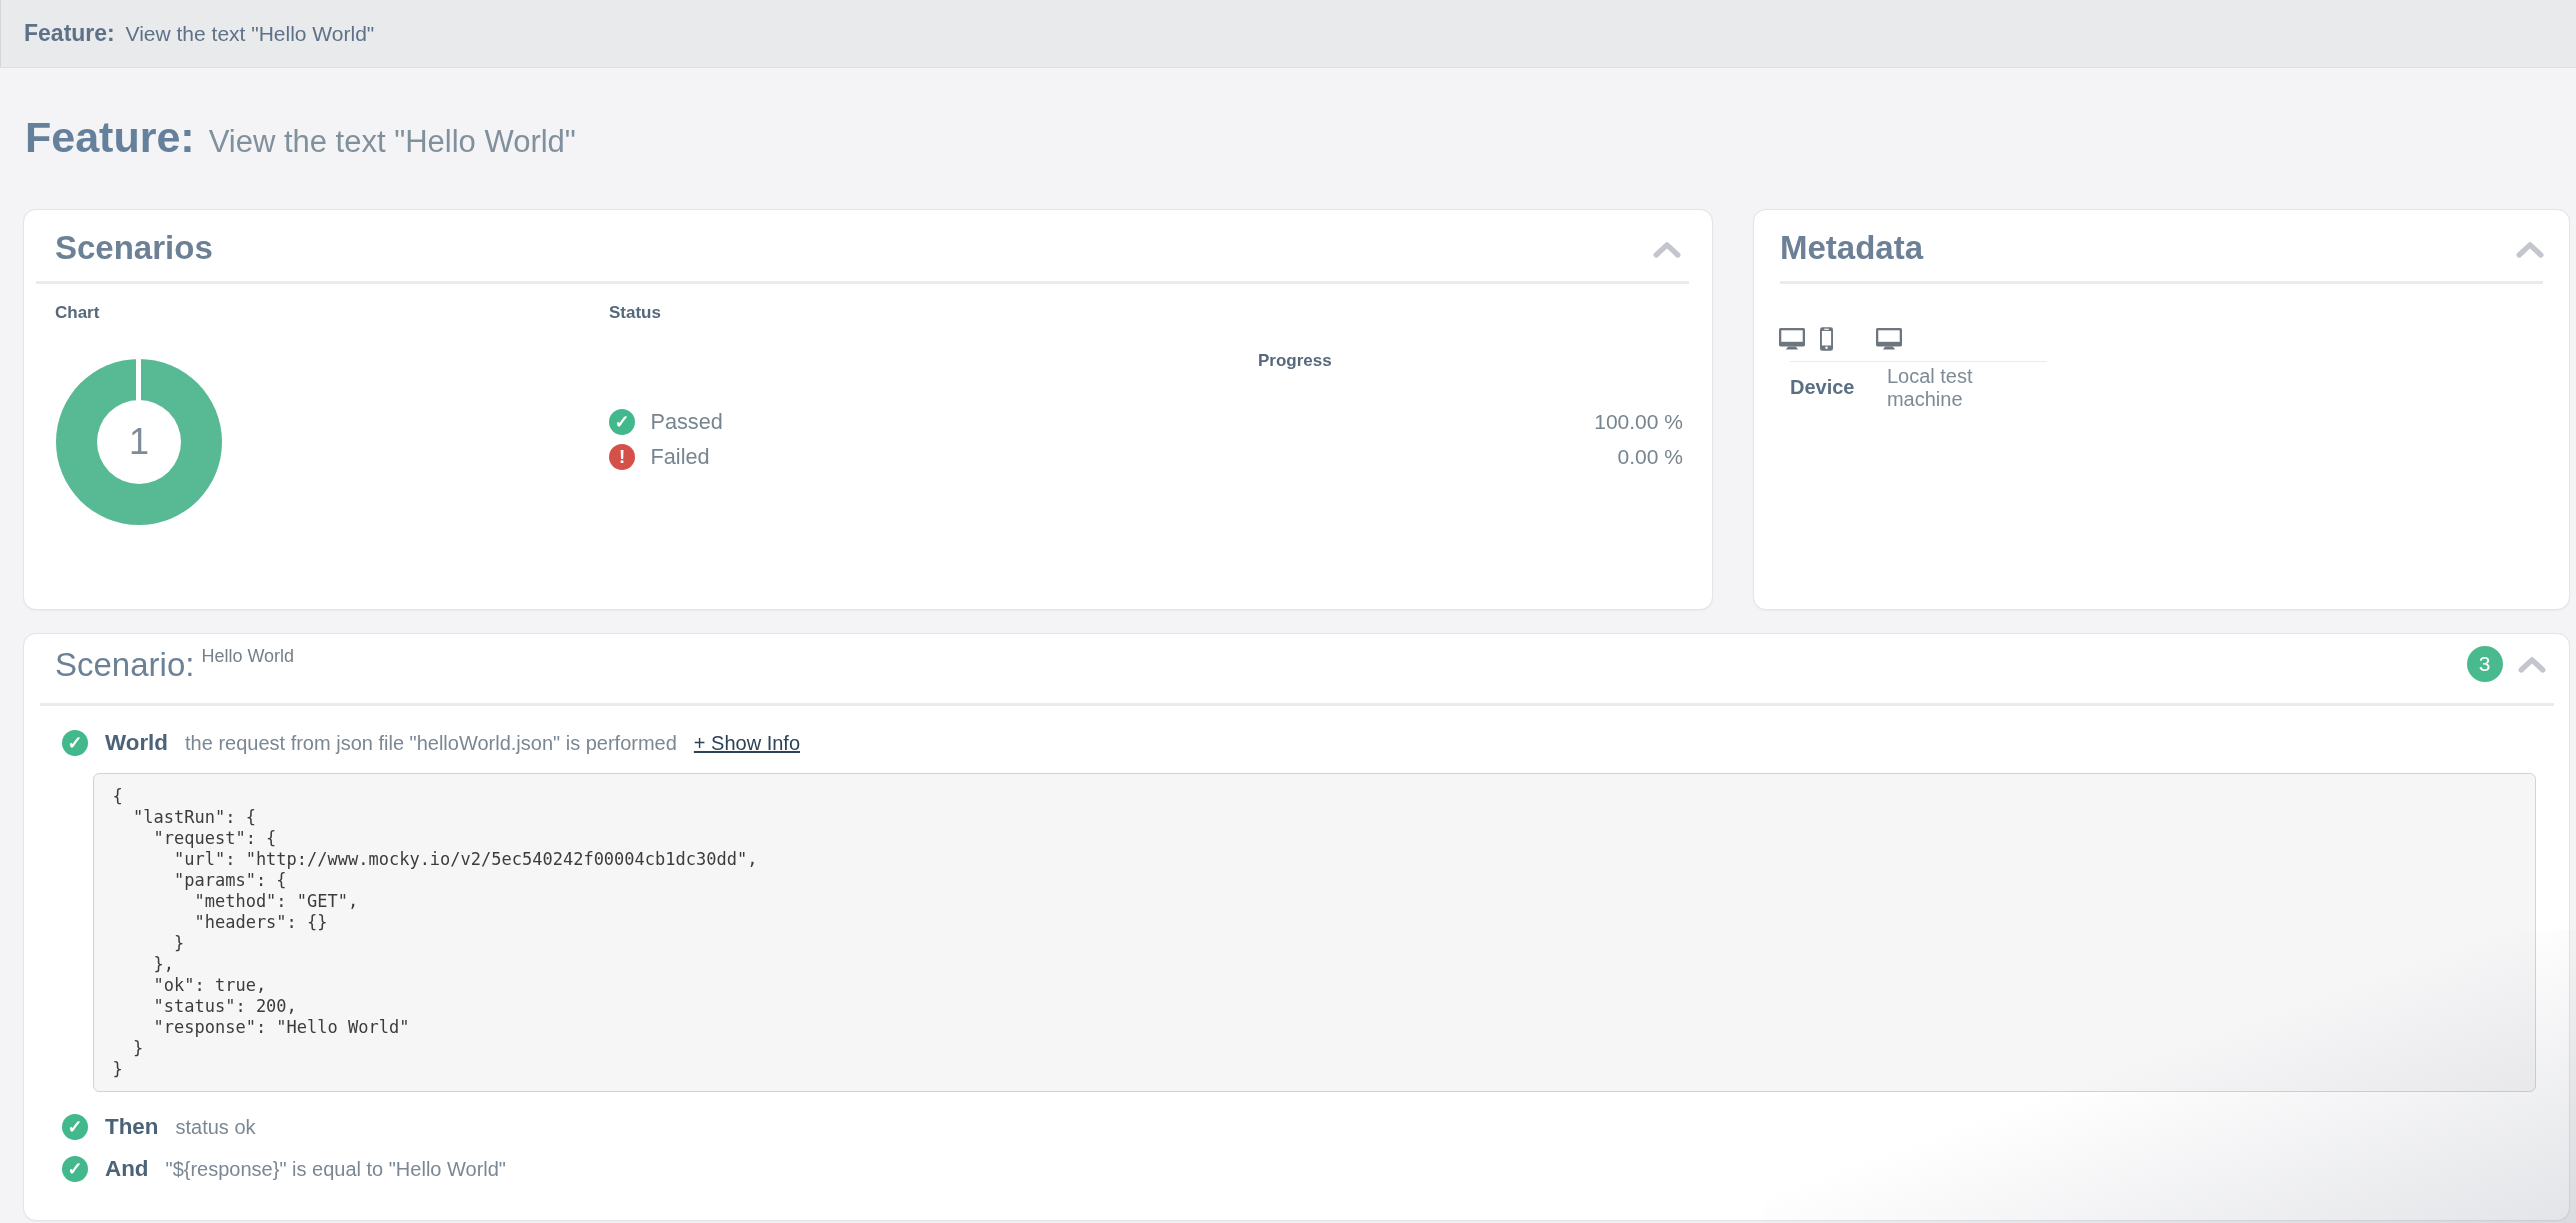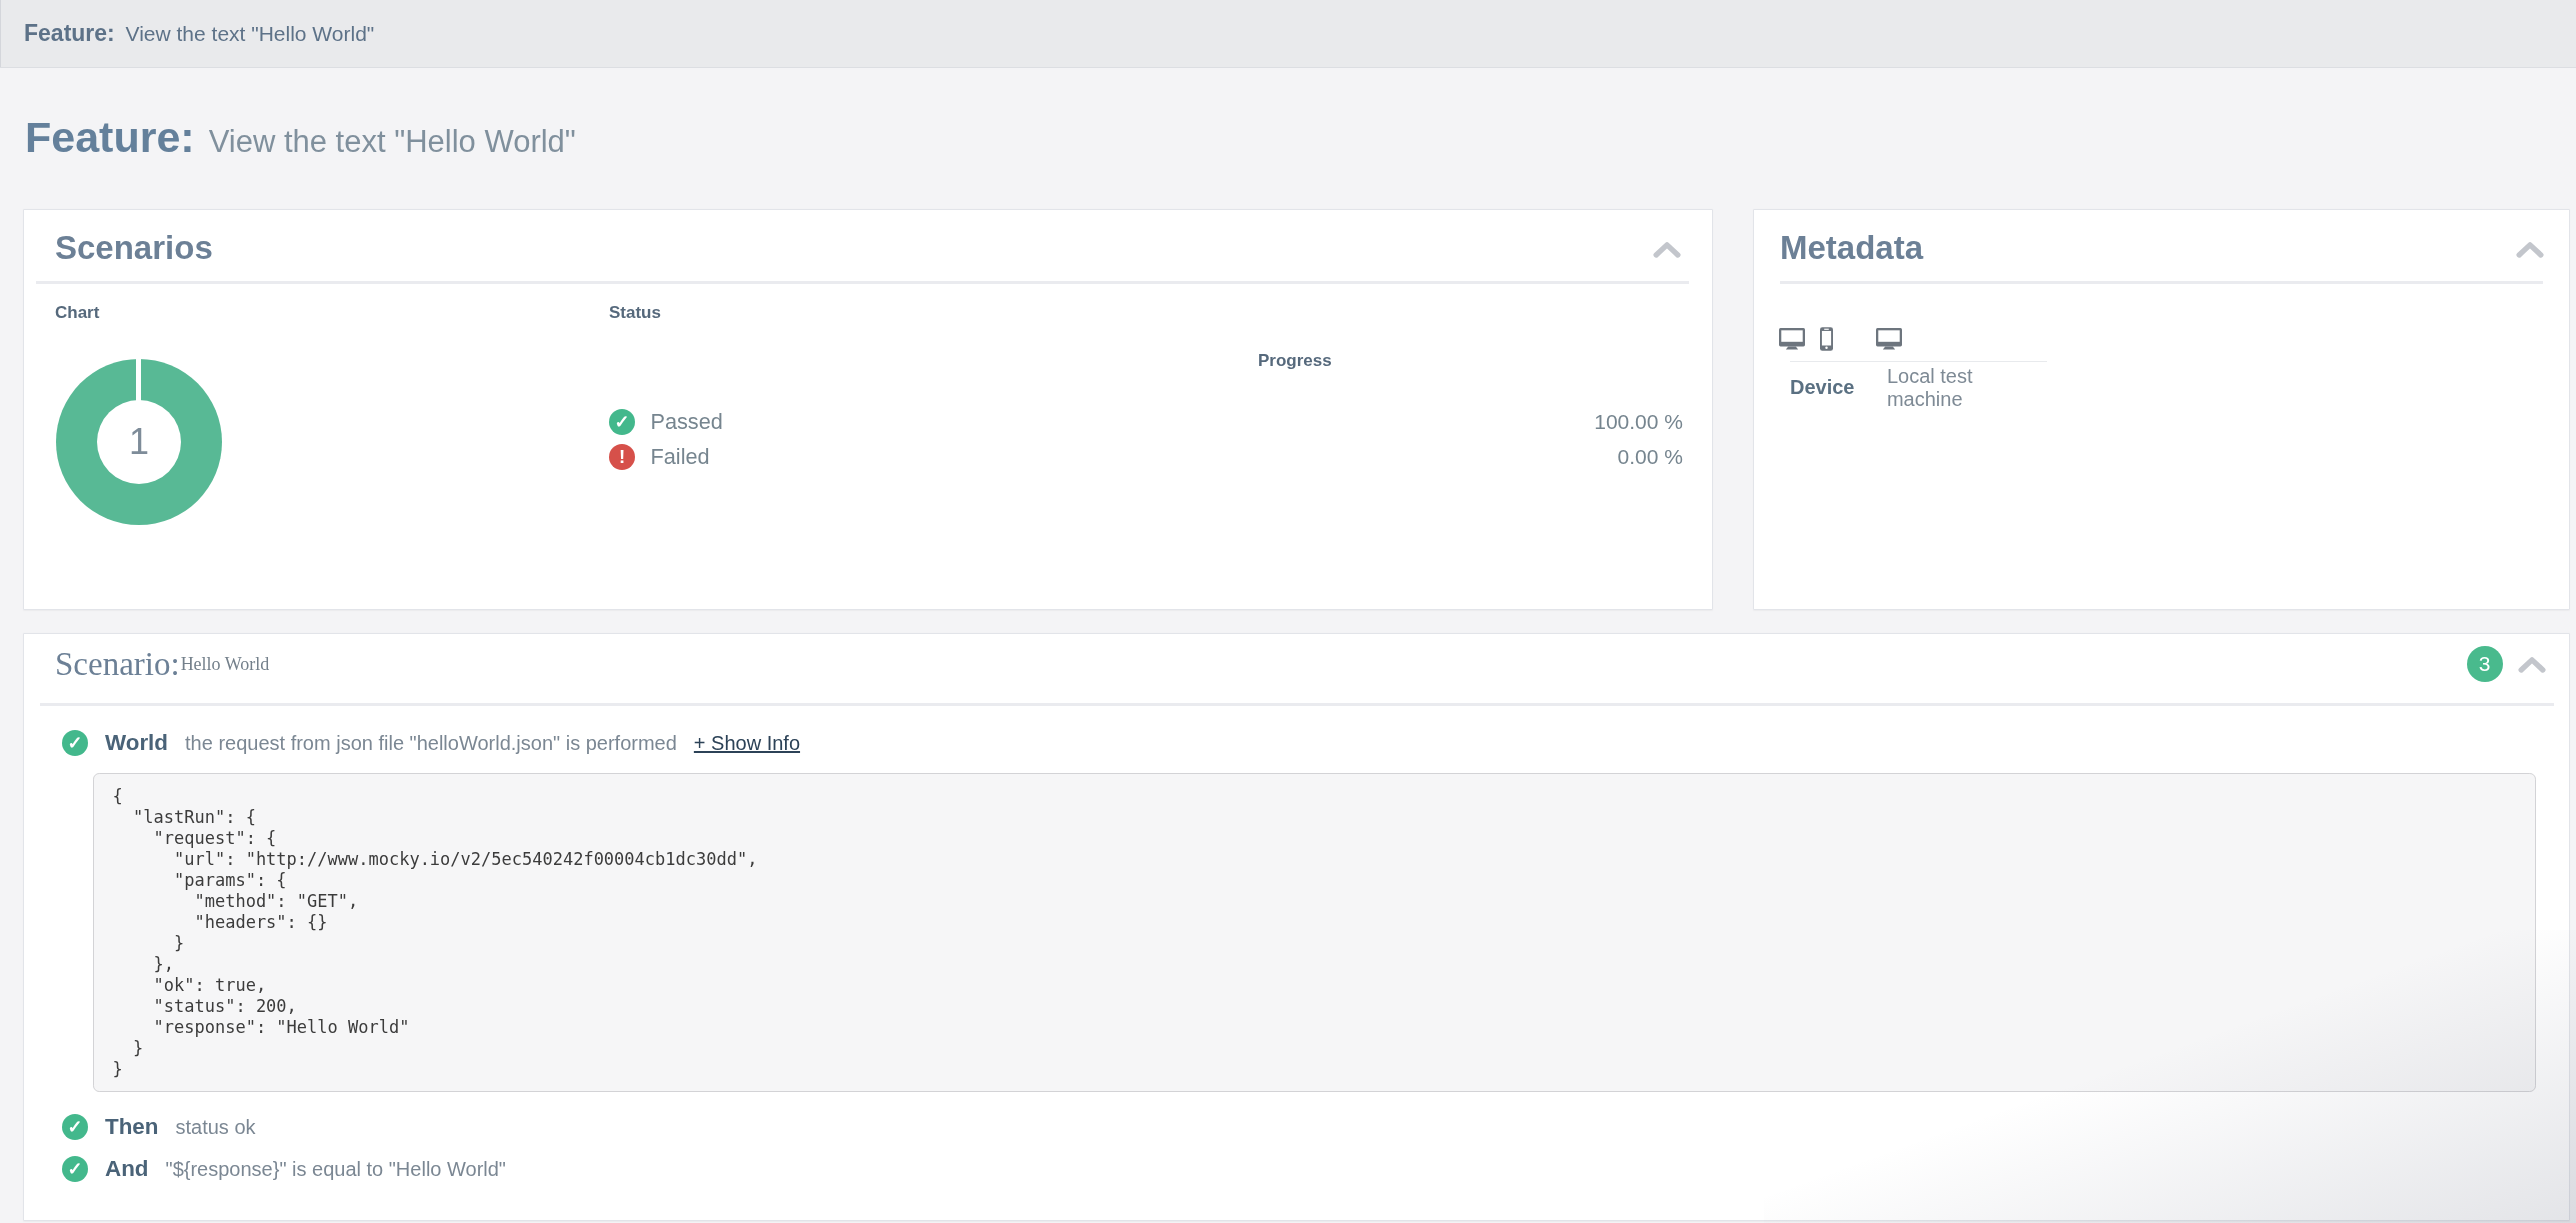--- a/index.html
+++ b/index.html
@@ -27,21 +27,21 @@
   .feature-tab-title  { font-size:21px; color:#5d7288; }
 
   
   .page-title { position:absolute; left:25px; top:113px; display:flex; align-items:baseline; gap:14px; }
   .pt-prefix { font-size:43px; font-weight:bold; color:#64809b; }
   .pt-text   { font-size:31px; color:#80909d; }
 
   
   .panel {
     position:absolute; background:#fff;
-    border:1.5px solid #e2e4e9; border-radius:1px;
+    border:1.5px solid #e2e4e9; border-radius:13px;
     box-shadow:0 0.8px 1.5px rgba(0,0,0,0.04);
   }
   #scenarios-panel { left:23px;   top:209px; width:1690px; height:401px; }
   #metadata-panel  { left:1753px; top:209px; width:817px; height:401px; }
   #scenario-panel  { left:23px;   top:633px; width:2547px; height:588px; }
 
   .panel-title { position:absolute; left:31px; top:18.6px; font-size:33px; color:#6c8096; }
   #metadata-panel .panel-title { left:26px; }
   .chevron-btn { position:absolute; right:31px; top:31px; cursor:pointer; line-height:0; }
   #metadata-panel .chevron-btn { right:25px; }
@@ -77,21 +77,21 @@
   .meta-icon { line-height:0; }
   .meta-icon.mobile  { margin-left:14.7px; }
   .meta-icon.second-desktop { margin-left:43px; }
 
   .meta-table { position:absolute; left:36px; top:151px; width:257px; }
   .meta-row { display:flex; align-items:center; height:52px; border-top:1.5px solid #e8eaed; }
   .meta-label { width:101px; font-weight:bold; font-size:20px; color:#5a7082; }
   .meta-value { font-size:20px; color:#7e8a95; display:flex; align-items:center; gap:12.4px; }
 
   
-  .scn-header { position:absolute; left:31px; top:12.4px; display:flex; align-items:center; gap:1px;font-family:Liberation Serif, serif; }
+  .scn-header { position:absolute; left:31px; top:12.4px; display:flex; align-items:flex-start; gap:7px; }
   .scn-prefix { font-size:33px; color:#6c8096; }
   .scn-title  { font-size:18px; color:#74808b; }
   .scn-right  { position:absolute; right:23px; top:12.4px; display:flex; align-items:center; gap:15.5px; }
   .badge { width:36px; height:36px; border-radius:50%; background:#49ba8d; color:#fff;
            font-size:21px; display:flex; align-items:center; justify-content:center; }
 
   .step-row { position:absolute; left:38px; display:flex; align-items:center; gap:17px; }
   #step-when { top:96px; }
   #step-then { top:480px; }
   #step-and  { top:522px; }

